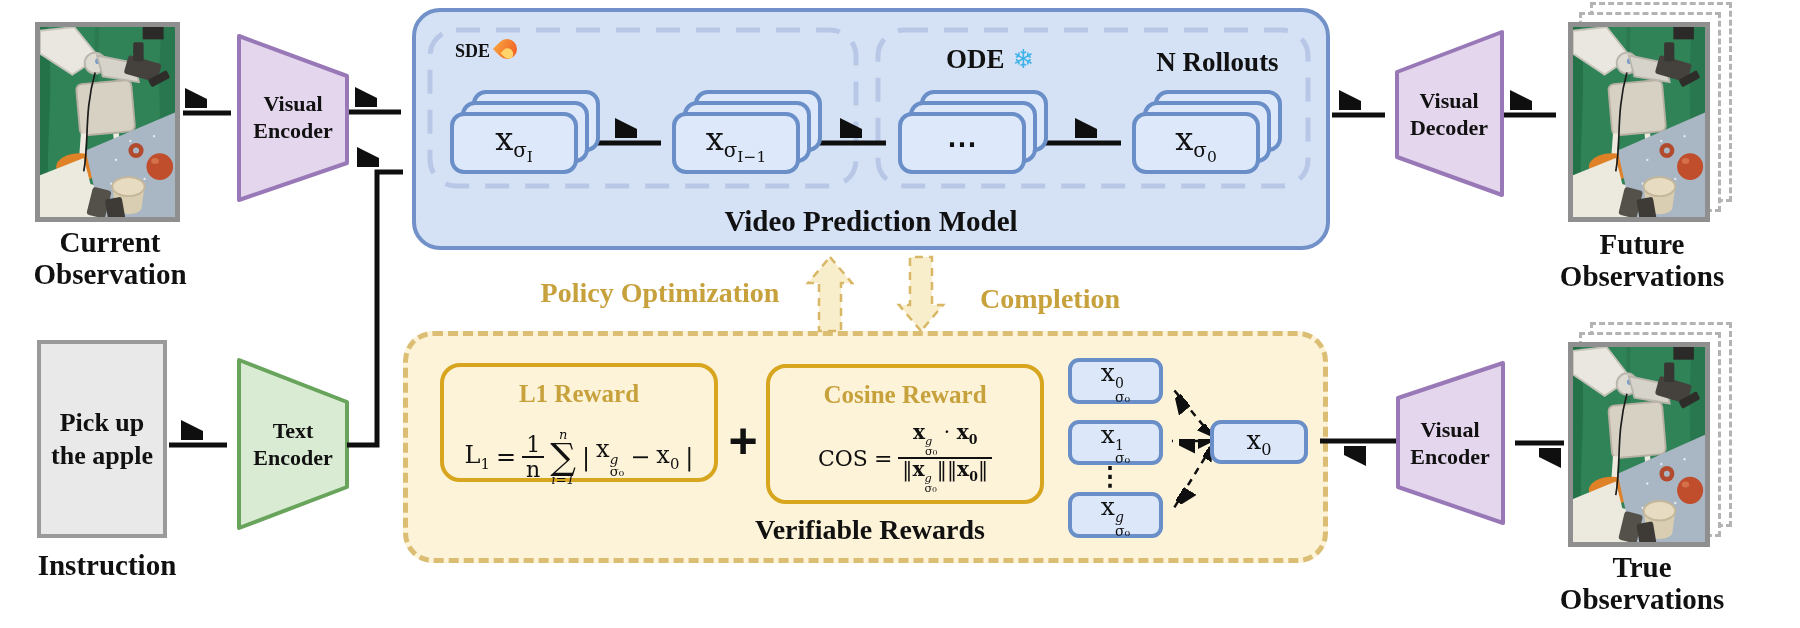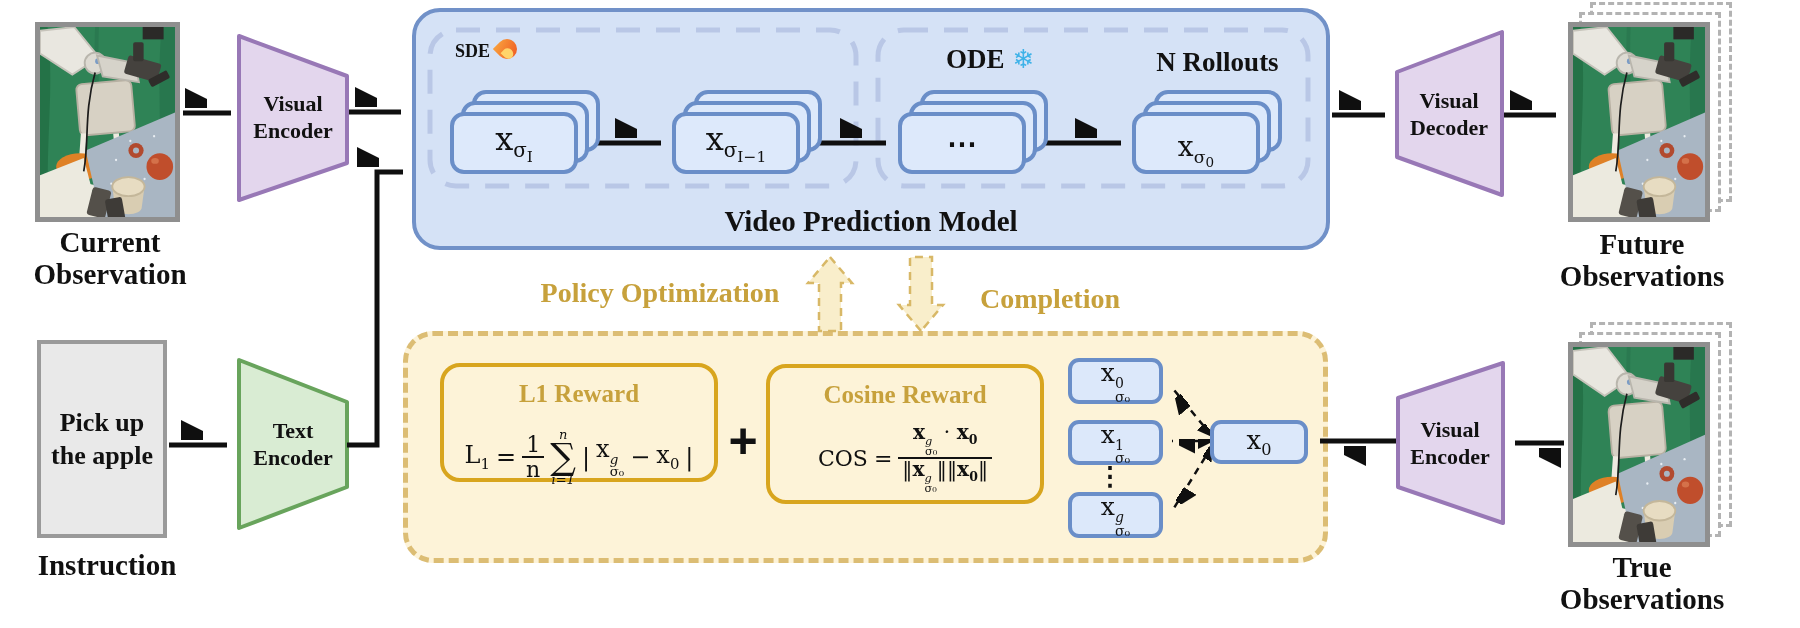--- a/index.html
+++ b/index.html
@@ -187,21 +187,21 @@
   <div class="stack" style="left:898px;top:112px;">
     <div class="card c2"></div>
       <div class="card c1"></div>
     <div class="card c0" style="font-size:30px;font-weight:bold;">
       <span>⋯</span>
     </div>
   </div>
   <div class="stack" style="left:1132px;top:112px;">
     <div class="card c2"></div>
       <div class="card c1"></div>
-    <div class="card c0" style="font-size:28px;align-items:flex-end;">
+    <div class="card c0" style="font-size:32px;">
       <span class="m"><span class="m">x</span><sub class="msub">σ</sub><sub class="msub"><sub class="msub2">0</sub></sub></span>
     </div>
   </div>
 
   <div class="lbl" style="left:455px;top:38px;font-size:18px;display:flex;gap:6px;align-items:center;">
     <span>SDE</span>
     <span class="flame"></span>
   </div>
   <div class="lbl" style="left:902px;top:44px;font-size:27px;display:flex;gap:8px;align-items:center;margin-left:44px;">
     <span>ODE</span>
@@ -284,20 +284,21 @@
           <span class="up">·</span>
           <span class="vb">x</span><sub class="msub vb">0</sub></span>
         <span class="den"><span class="up">‖</span><span class="vb">x</span><span class="ss">
               <span class="it">g</span>
               <span>σ₀</span>
             </span><span class="up">‖</span><span class="up">‖</span><span class="vb">x</span><sub class="msub vb">0</sub><span class="up">‖</span></span>
       </span>
     </div>
   </div>
 
+  <div class="lbl" style="left:700px;top:514px;width:340px;font-size:28px;">Verifiable Rewards</div>
 
   <div class="latent" style="left:1068px;top:358px;width:95px;height:46px;font-size:25px;">
     <span><span class="m">x</span><span class="ss">
           <span>0</span>
           <span>σ₀</span>
         </span></span>
   </div>
   <div class="latent" style="left:1068px;top:420px;width:95px;height:45px;font-size:25px;">
     <span><span class="m">x</span><span class="ss">
           <span>1</span>

